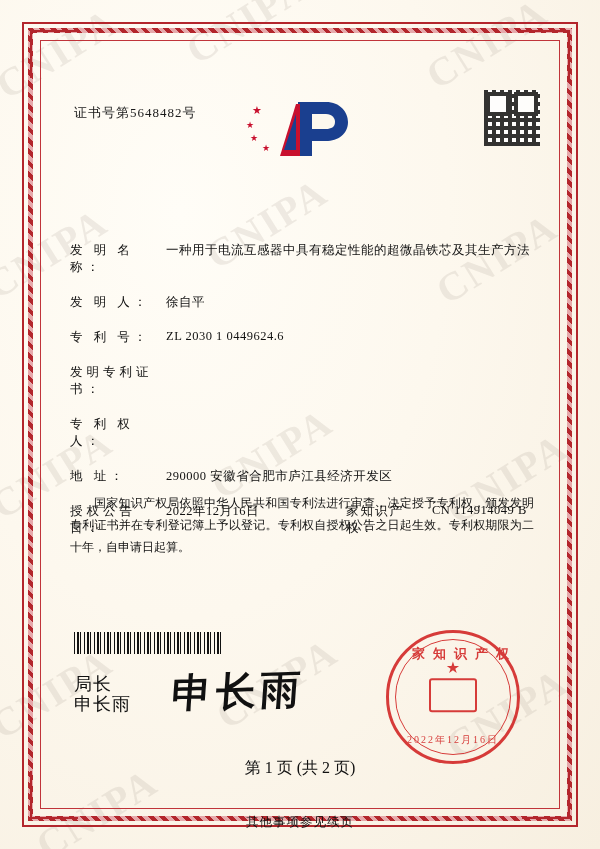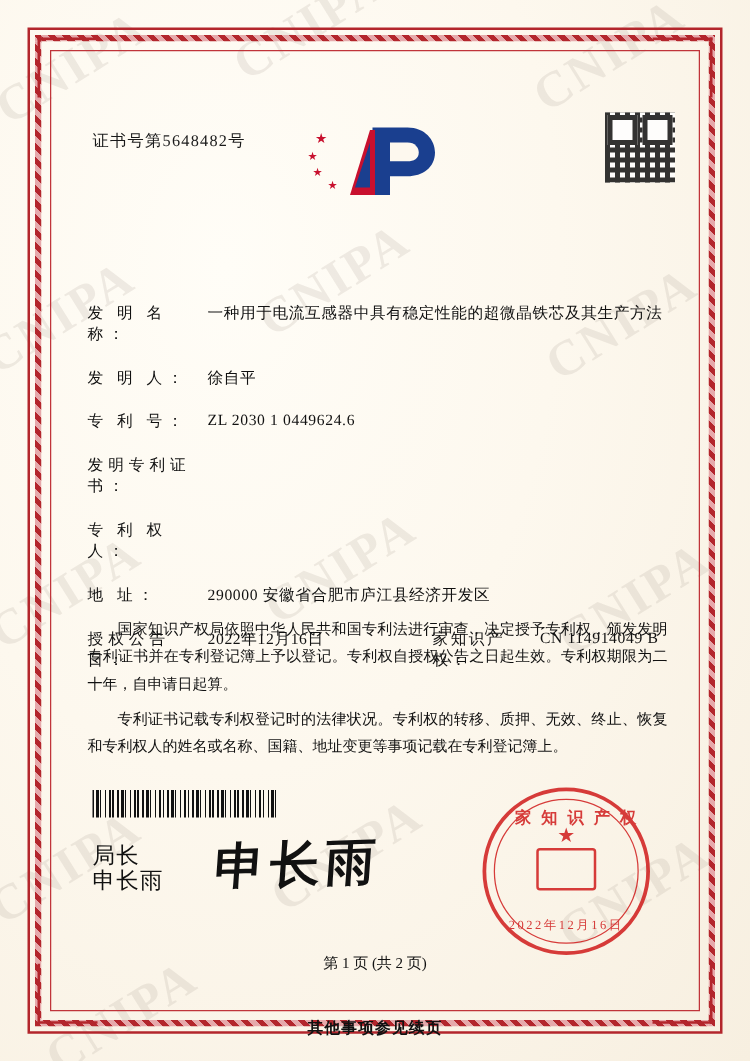--- a/index.html
+++ b/index.html
@@ -273,32 +273,31 @@
     text-align: center;
     font-size: 10px;
     letter-spacing: 2px;
   }
 
   .page-no {
     position: absolute;
     left: 0; right: 0;
     bottom: 18px;
     text-align: center;
-    font-size: 12px;
+    font-size: 16px;
     color: #111;
   }
   .footer-note {
     position: absolute;
     left: 0; right: 0;
     bottom: 18px;
     text-align: center;
     font-size: 12.5px;
     color: #111;
     letter-spacing: 1px;
-    font-weight: bold;
   }
 </style>
 </head>
 <body>
 
 <div class="page">
 
   <div class="watermarks">
     <div class="wm" style="left:-10px; top:30px;">CNIPA</div>
     <div class="wm" style="left:180px; top:-5px;">CNIPA</div>
@@ -368,21 +367,20 @@
       <div class="field-row split">
         <div class="field-label">授权公告日：</div>
         <div class="field-value">2022年12月16日</div>
         <div class="field-label2">家知识产权：</div>
         <div class="field-value">CN 114914049 B</div>
       </div>
     </div>
 
     <div class="paragraphs">
       <p>国家知识产权局依照中华人民共和国专利法进行审查，决定授予专利权，颁发发明专利证书并在专利登记簿上予以登记。专利权自授权公告之日起生效。专利权期限为二十年，自申请日起算。</p>
-      <p>专利证书记载专利权登记时的法律状况。专利权的转移、质押、无效、终止、恢复和专利权人的姓名或名称、国籍、地址变更等事项记载在专利登记簿上。</p>
     </div>
 
     <div class="barcode"></div>
 
     <div class="signature-block">
       <div>局长</div>
       <div>申长雨</div>
     </div>
 
     <div class="handwriting">申长雨</div>

